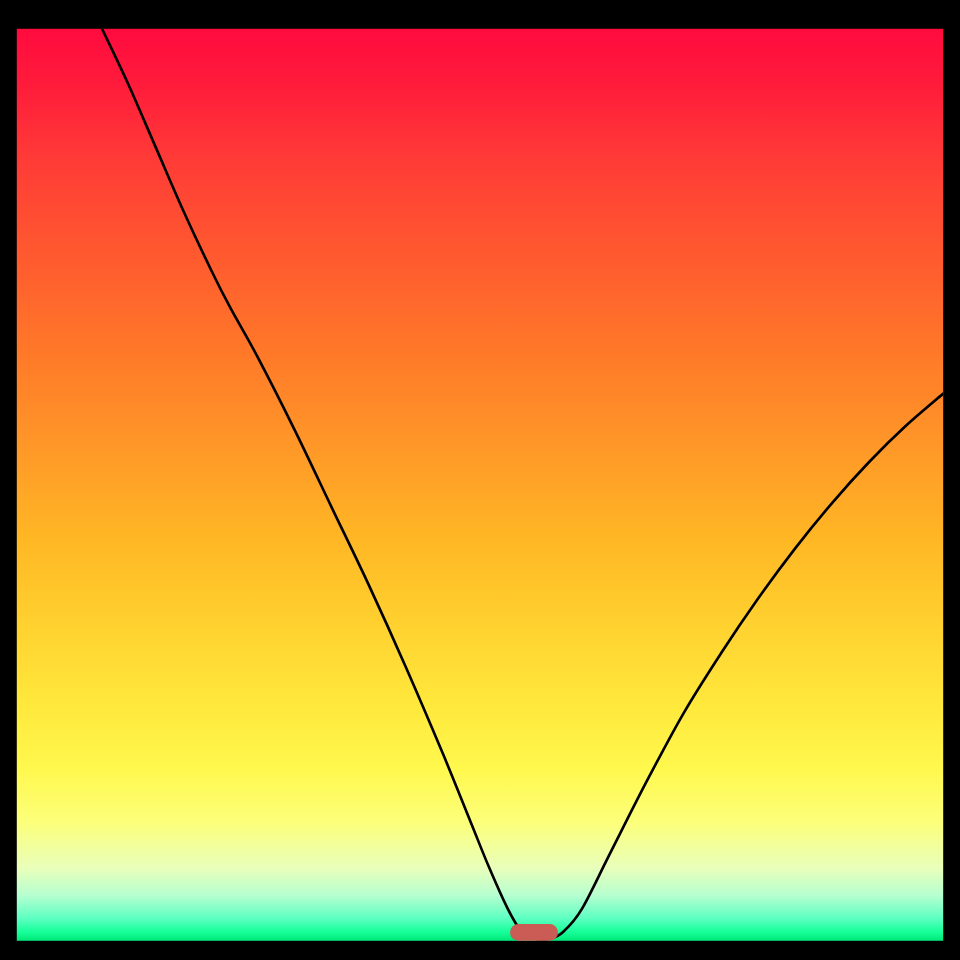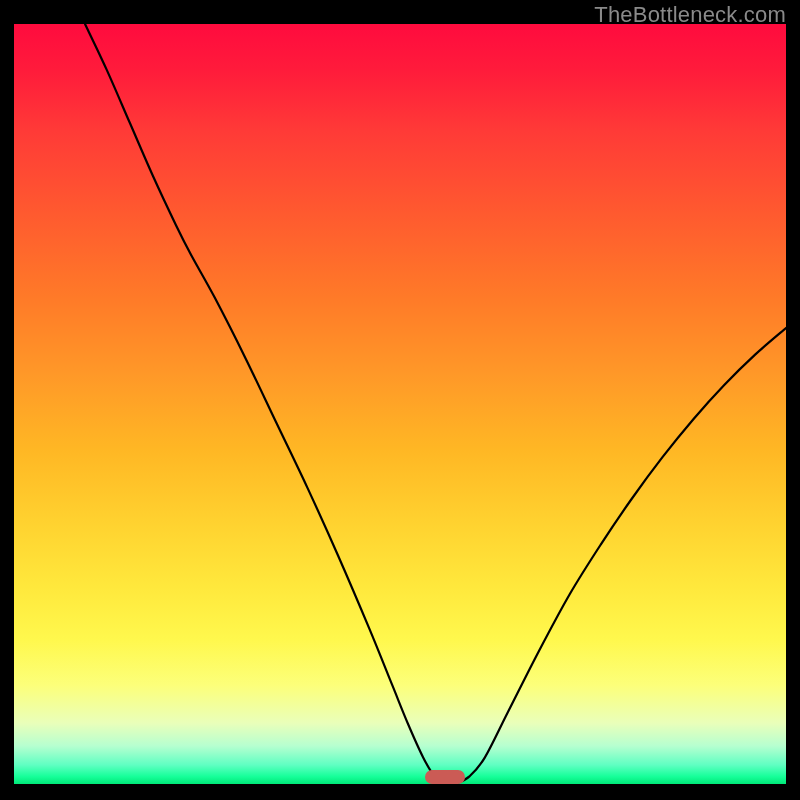--- a/index.html
+++ b/index.html
@@ -60,21 +60,20 @@
 svg.curve {
   position: absolute;
   left: 0; top: 0;
   width: 100%; height: 100%;
 }
 </style>
 </head>
 <body>
 
 <div class="wrap">
-  <div class="watermark">TheBottleneck.com</div>
 
   <div class="plot">
 
     <svg class="curve" viewBox="0 0 772 760" preserveAspectRatio="none">
       <path id="curvePath" fill="none" stroke="#000000" stroke-width="2.2" stroke-linecap="round" stroke-linejoin="round" d="M 71.02 0.00 C 74.63 7.60, 85.18 29.13, 92.64 45.60 C 100.10 62.07, 108.08 81.07, 115.80 98.80 C 123.52 116.53, 131.24 134.90, 138.96 152.00 C 146.68 169.10, 155.69 188.10, 162.12 201.40 C 168.55 214.70, 171.13 219.77, 177.56 231.80 C 183.99 243.83, 191.71 256.50, 200.72 273.60 C 209.73 290.70, 221.31 313.50, 231.60 334.40 C 241.89 355.30, 252.19 377.47, 262.48 399.00 C 272.77 420.53, 283.07 441.43, 293.36 463.60 C 303.65 485.77, 313.95 508.57, 324.24 532.00 C 334.53 555.43, 346.11 582.67, 355.12 604.20 C 364.13 625.73, 371.85 645.37, 378.28 661.20 C 384.71 677.03, 388.57 687.17, 393.72 699.20 C 398.87 711.23, 404.66 724.53, 409.16 733.40 C 413.66 742.27, 416.88 748.22, 420.74 752.40 C 424.60 756.58, 428.46 757.47, 432.32 758.48 C 436.18 759.49, 440.04 759.49, 443.90 758.48 C 447.76 757.47, 450.98 756.58, 455.48 752.40 C 459.98 748.22, 464.49 744.17, 470.92 733.40 C 477.35 722.63, 485.07 705.53, 494.08 687.80 C 503.09 670.07, 514.67 646.63, 524.96 627.00 C 535.25 607.37, 545.55 587.73, 555.84 570.00 C 566.13 552.27, 576.43 536.43, 586.72 520.60 C 597.01 504.77, 607.31 489.57, 617.60 475.00 C 627.89 460.43, 638.19 446.50, 648.48 433.20 C 658.77 419.90, 669.07 407.23, 679.36 395.20 C 689.65 383.17, 699.95 371.77, 710.24 361.00 C 720.53 350.23, 730.83 340.10, 741.12 330.60 C 751.41 321.10, 766.85 308.43, 772.00 304.00"></path>
     </svg>
 
     <div id="marker" class="marker" style="left: 411px; bottom: 0px; width: 40px; height: 14px; background: rgb(203, 91, 85);"></div>
   </div>
 </div>

